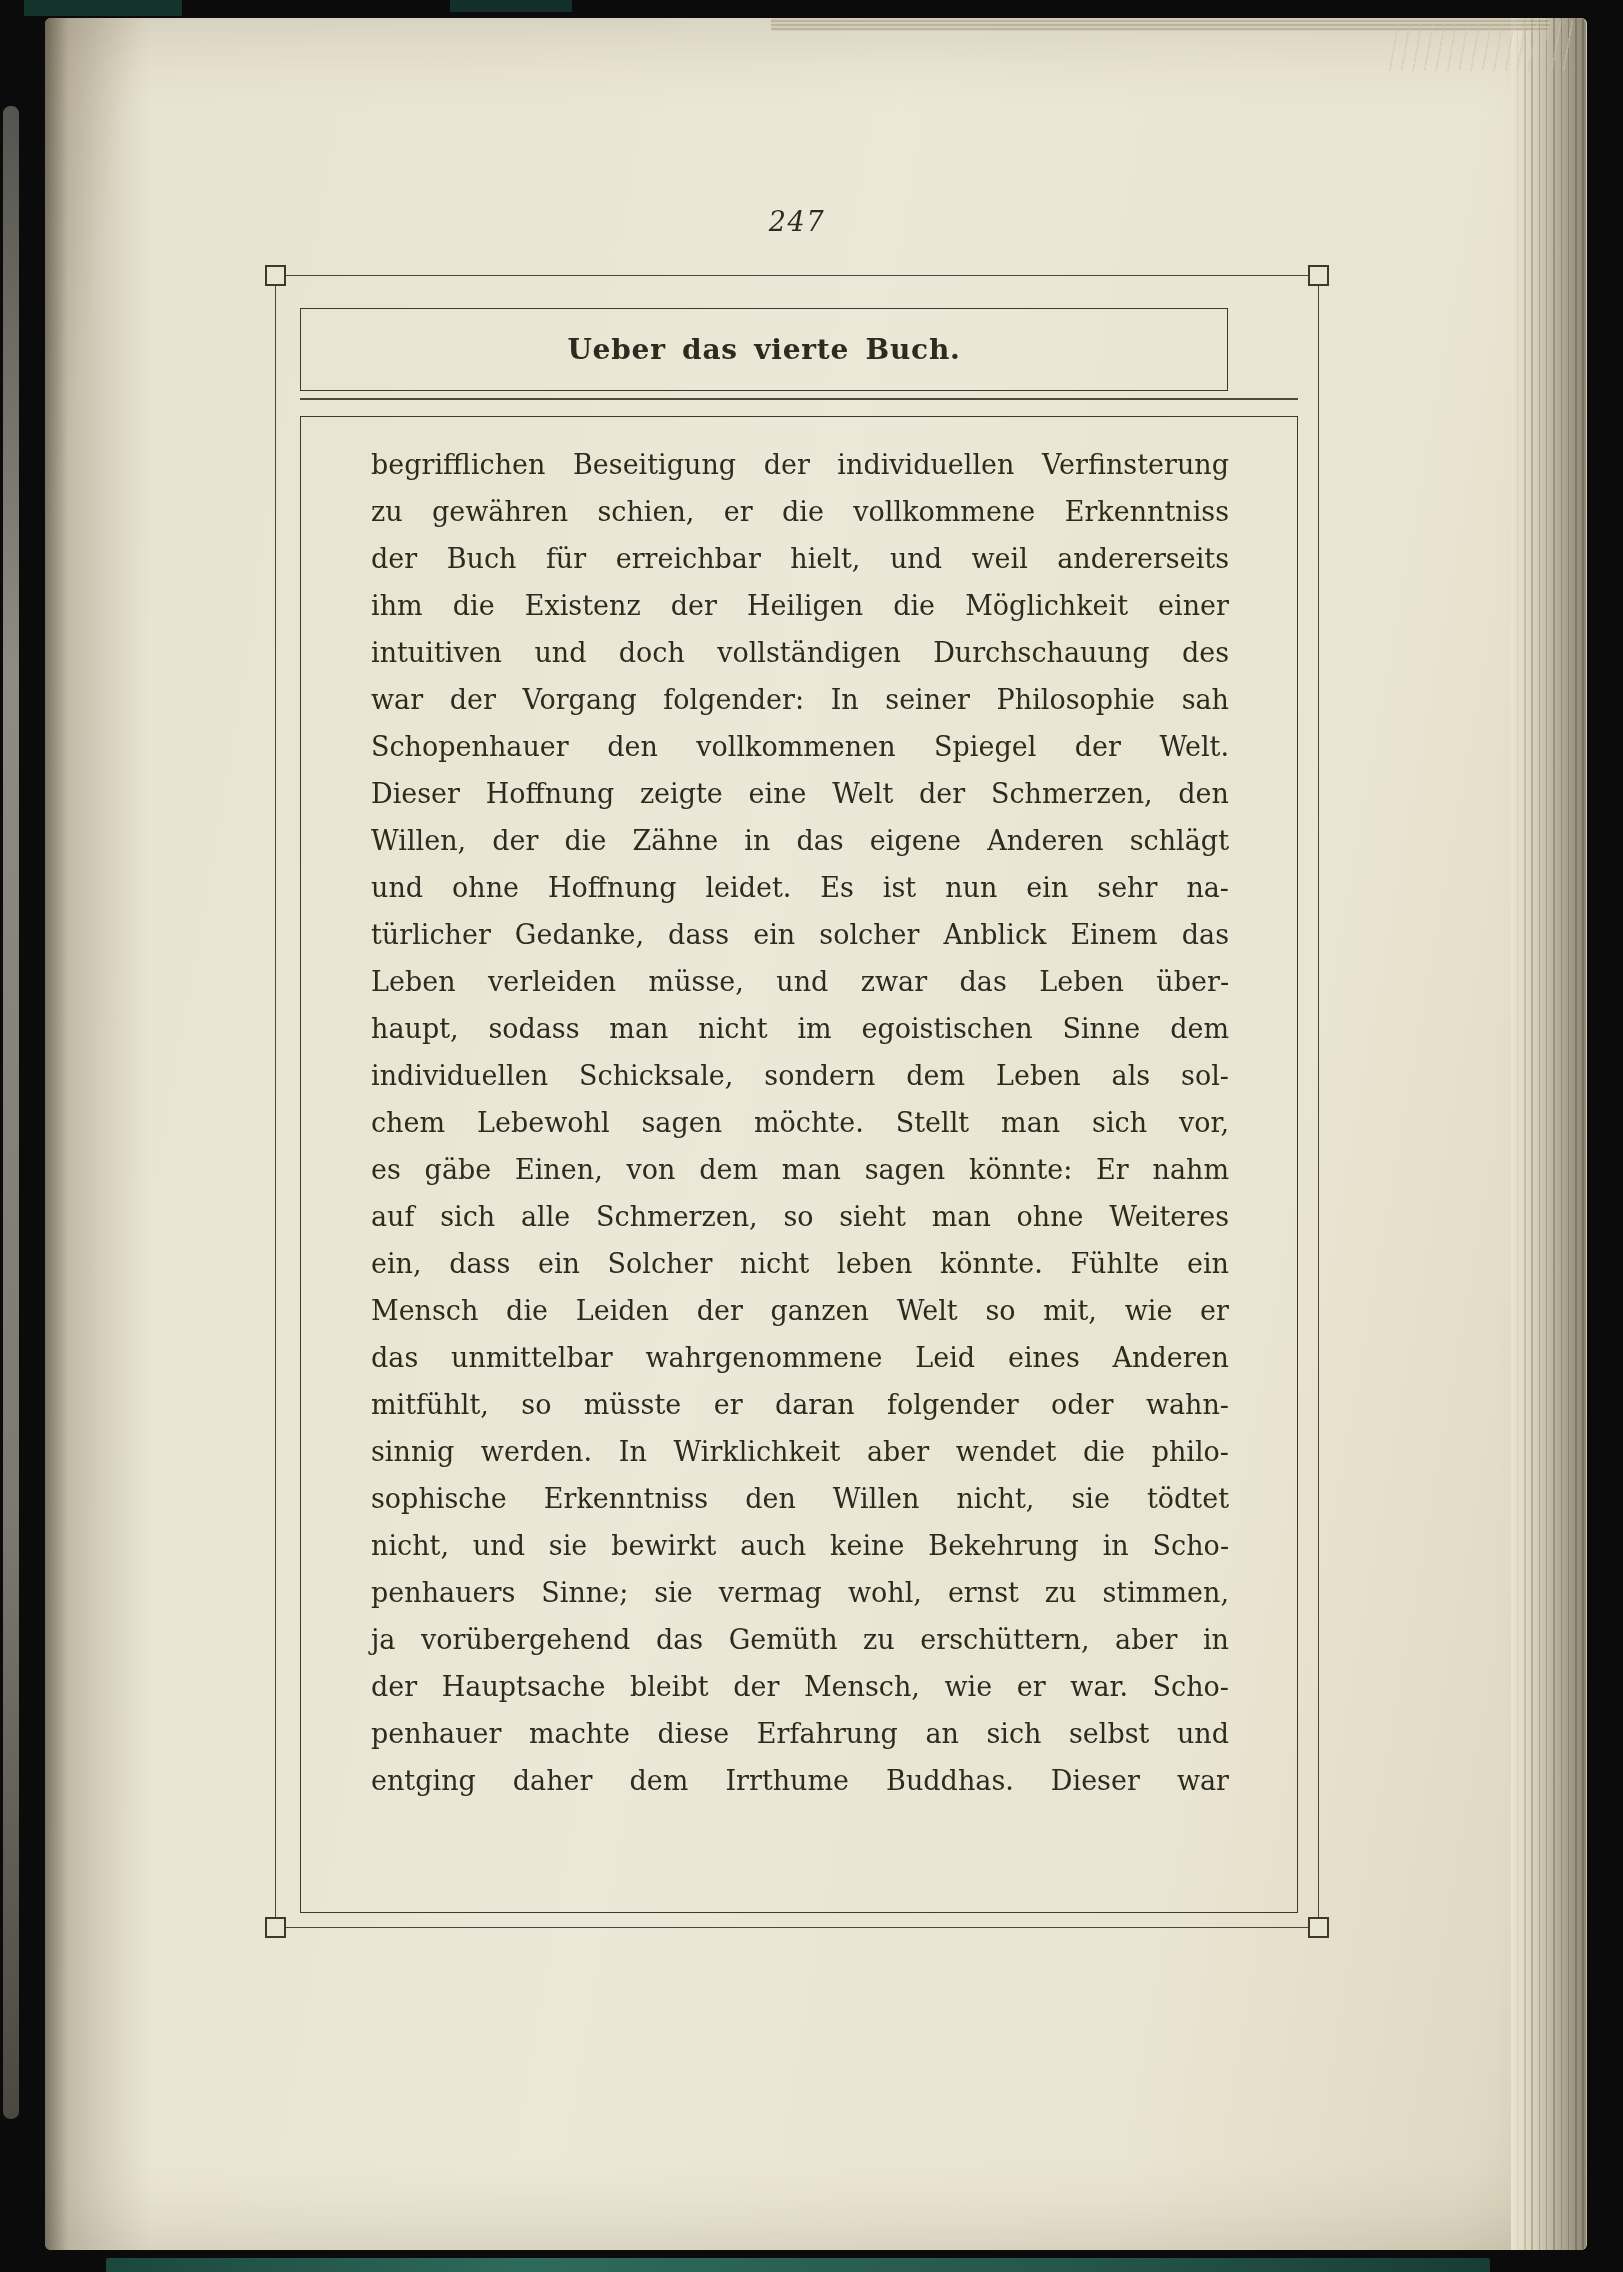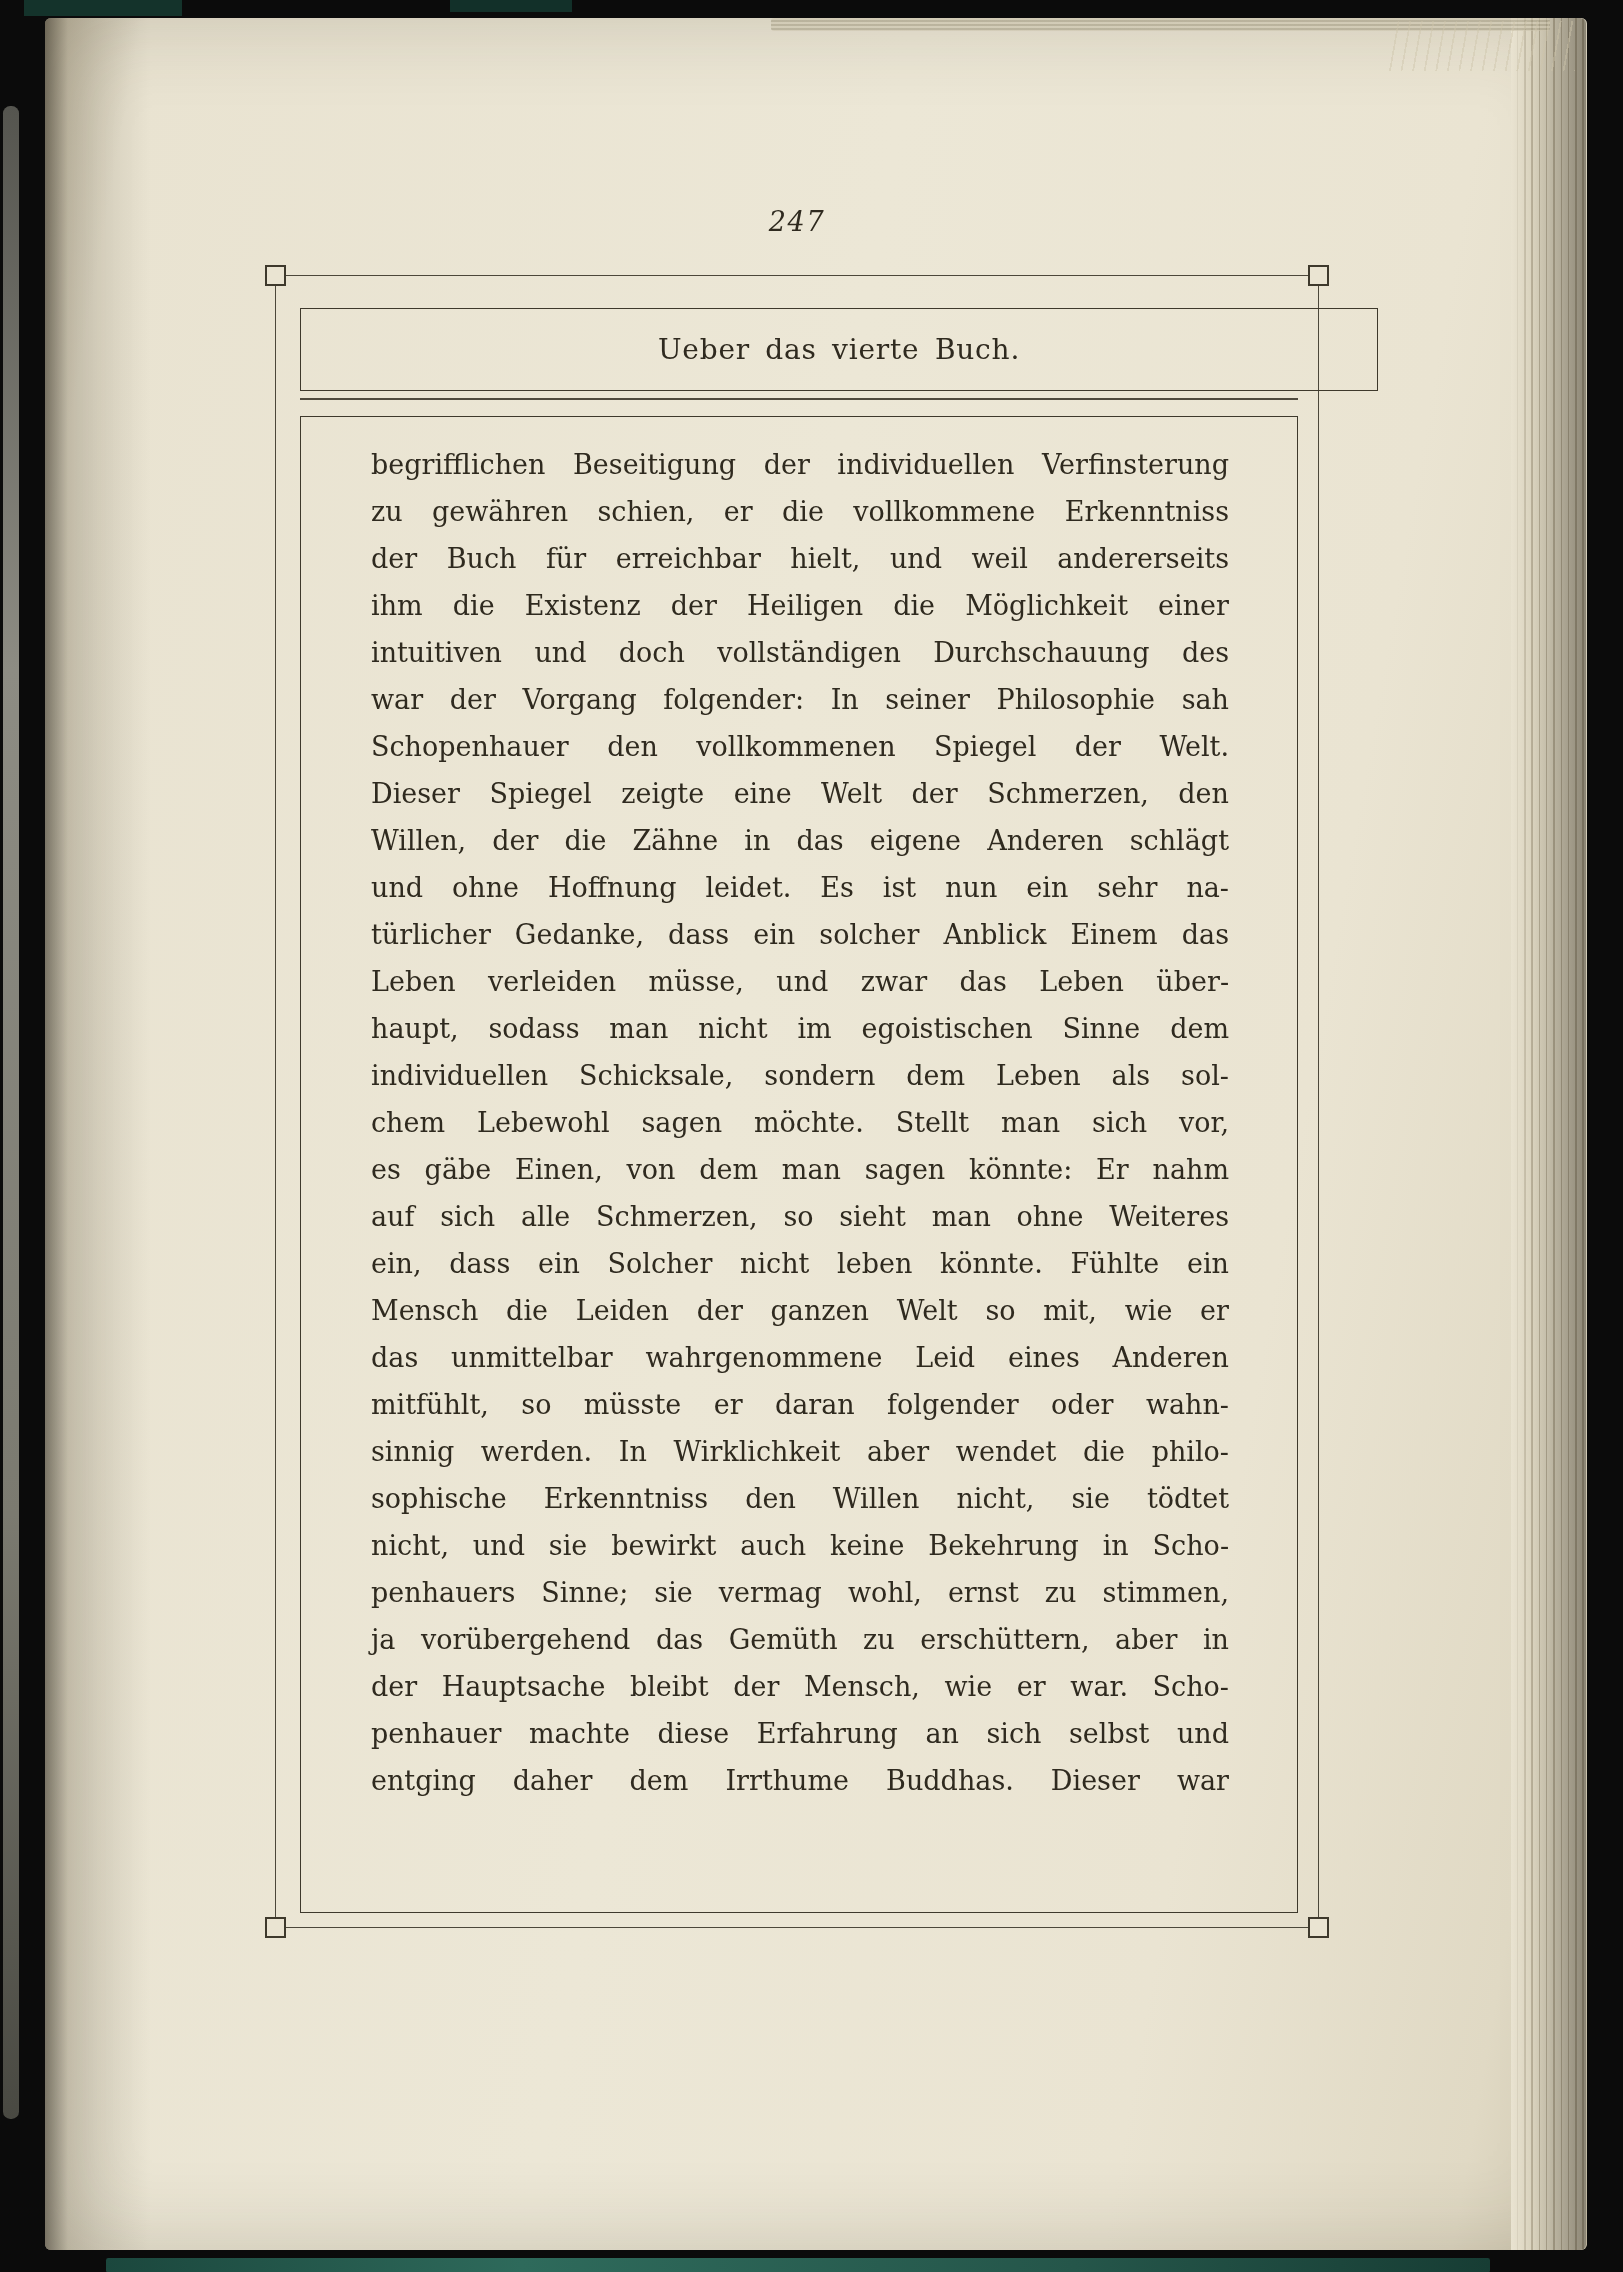--- a/index.html
+++ b/index.html
@@ -84,25 +84,26 @@
     width: 21px; height: 21px;
     border: 2.4px solid var(--rule, #3e392c);
     background: var(--paper, #eae4d2);
   }
   .corner.tl { left: 265px;  top: 265px; }
   .corner.tr { left: 1308px; top: 265px; }
   .corner.bl { left: 265px;  top: 1917px; }
   .corner.br { left: 1308px; top: 1917px; }
 
   .header-box {
-    left: 300px; top: 308px; width: 1078px; height: 83px;
+    left: 300px; top: 308px; width: 928px; height: 83px;
     border: 1.6px solid var(--rule, #3e392c);
     display: flex; align-items: center; justify-content: center;
     font-size: 28px; letter-spacing: 0.8px; word-spacing: 5.7px;
     color: var(--ink, #2f2a1f);
+    font-weight: bold;
   }
   .double-rule {
     left: 300px; top: 398px; width: 998px; height: 1.6px;
     background: var(--rule, #3e392c);
     opacity: 0.9;
   }
 
   .text-box {
     left: 300px; top: 416px; width: 998px; height: 1497px;
     border: 1.6px solid var(--rule, #3e392c);
@@ -149,21 +150,21 @@
 
 <div class="abs text-box">
   <div class="body-text">
       <div class="line">begrifflichen Beseitigung der individuellen Verfinsterung</div>
       <div class="line">zu gewähren schien, er die vollkommene Erkenntniss</div>
       <div class="line">der Buch für erreichbar hielt, und weil andererseits</div>
       <div class="line">ihm die Existenz der Heiligen die Möglichkeit einer</div>
       <div class="line">intuitiven und doch vollständigen Durchschauung des</div>
       <div class="line">war der Vorgang folgender: In seiner Philosophie sah</div>
       <div class="line">Schopenhauer den vollkommenen Spiegel der Welt.</div>
-      <div class="line">Dieser Spiegel zeigte eine Welt der Schmerzen, den</div>
+      <div class="line">Dieser Hoffnung zeigte eine Welt der Schmerzen, den</div>
       <div class="line">Willen, der die Zähne in das eigene Anderen schlägt</div>
       <div class="line">und ohne Hoffnung leidet. Es ist nun ein sehr na-</div>
       <div class="line">türlicher Gedanke, dass ein solcher Anblick Einem das</div>
       <div class="line">Leben verleiden müsse, und zwar das Leben über-</div>
       <div class="line">haupt, sodass man nicht im egoistischen Sinne dem</div>
       <div class="line">individuellen Schicksale, sondern dem Leben als sol-</div>
       <div class="line">chem Lebewohl sagen möchte. Stellt man sich vor,</div>
       <div class="line">es gäbe Einen, von dem man sagen könnte: Er nahm</div>
       <div class="line">auf sich alle Schmerzen, so sieht man ohne Weiteres</div>
       <div class="line">ein, dass ein Solcher nicht leben könnte. Fühlte ein</div>

